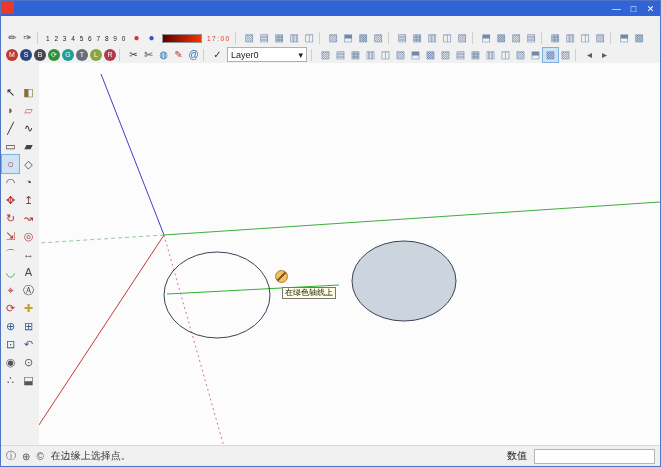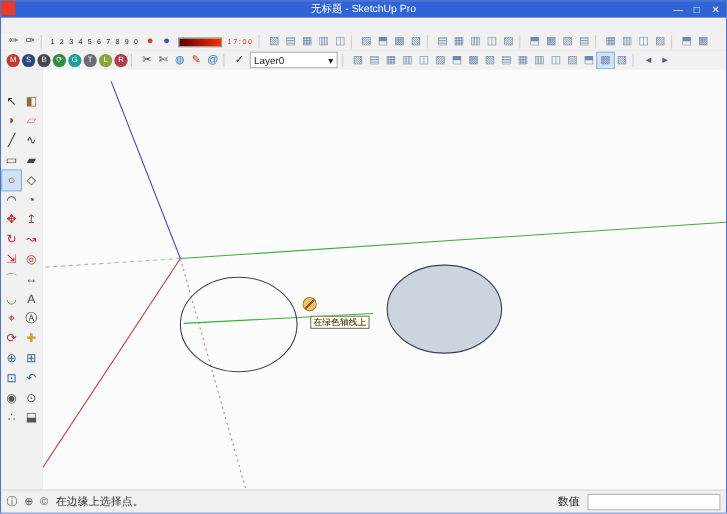--- a/index.html
+++ b/index.html
@@ -30,21 +30,21 @@
   .tb-text{font-size:6.5px;letter-spacing:1.5px;color:#222;flex:none;margin:0 2px;white-space:nowrap;}
   .dropdown{width:72px;height:13px;background:#fff;border:1px solid #b0b0b0;font-size:9px;
     display:flex;align-items:center;justify-content:space-between;padding:0 3px;color:#222;flex:none;margin:0 2px;}
   
   .palette{position:absolute;left:0;top:62px;bottom:20px;width:38px;background:#f1f1f1;
     border-right:1px solid #cfcfcf;display:grid;grid-template-columns:18px 18px;
     align-content:start;justify-content:center;padding-top:20px;}
   .pal-icon{width:17px;height:18px;line-height:18px;text-align:center;font-size:11px;}
   .pal-icon.active{background:#cfe3f6;outline:1px solid #7fb0dd;}
   
-  .canvas{position:absolute;left:38px;top:62px;right:0;bottom:20px;overflow:hidden;}
+  .canvas{position:absolute;left:38px;top:62px;right:0;bottom:20px;overflow:hidden;font-family:Liberation Mono, monospace;}
   .canvas svg{position:absolute;left:0;top:0;}
   .tooltip{position:absolute;left:243px;top:224px;background:#ffffe1;border:1px solid #767676;
     font-size:8px;line-height:10px;padding:0 2px;color:#111;white-space:nowrap;z-index:4;}
   .cursor-badge{position:absolute;left:236px;top:207px;width:13px;height:13px;border-radius:50%;
     box-sizing:border-box;border:1px solid #a87a20;z-index:4;
     background:linear-gradient(135deg,#f2c066 44%,#8a5a1a 44% 56%,#f2c066 56%);}
   
   .statusbar{position:absolute;left:0;bottom:0;right:0;height:20px;background:#f0f0f0;
     border-top:1px solid #d8d8d8;display:flex;align-items:center;font-size:10px;color:#333;
     padding:0 5px;gap:7px;}
@@ -55,21 +55,20 @@
     padding:0 2px;font-family:"Liberation Sans",sans-serif;}
 </style>
 </head>
 <body>
 
 <div class="window">
 
   <div class="record"></div>
 
   <div class="titlebar">
-    <span>无标题 - SketchUp Pro</span>
     <span class="controls">
       <span>—</span>
       <span>□</span>
       <span>✕</span>
     </span>
   </div>
 
 
   <div class="tbar" id="t1">
       <span class="tb-icon" style="color: rgb(51, 51, 51);">✏</span>

